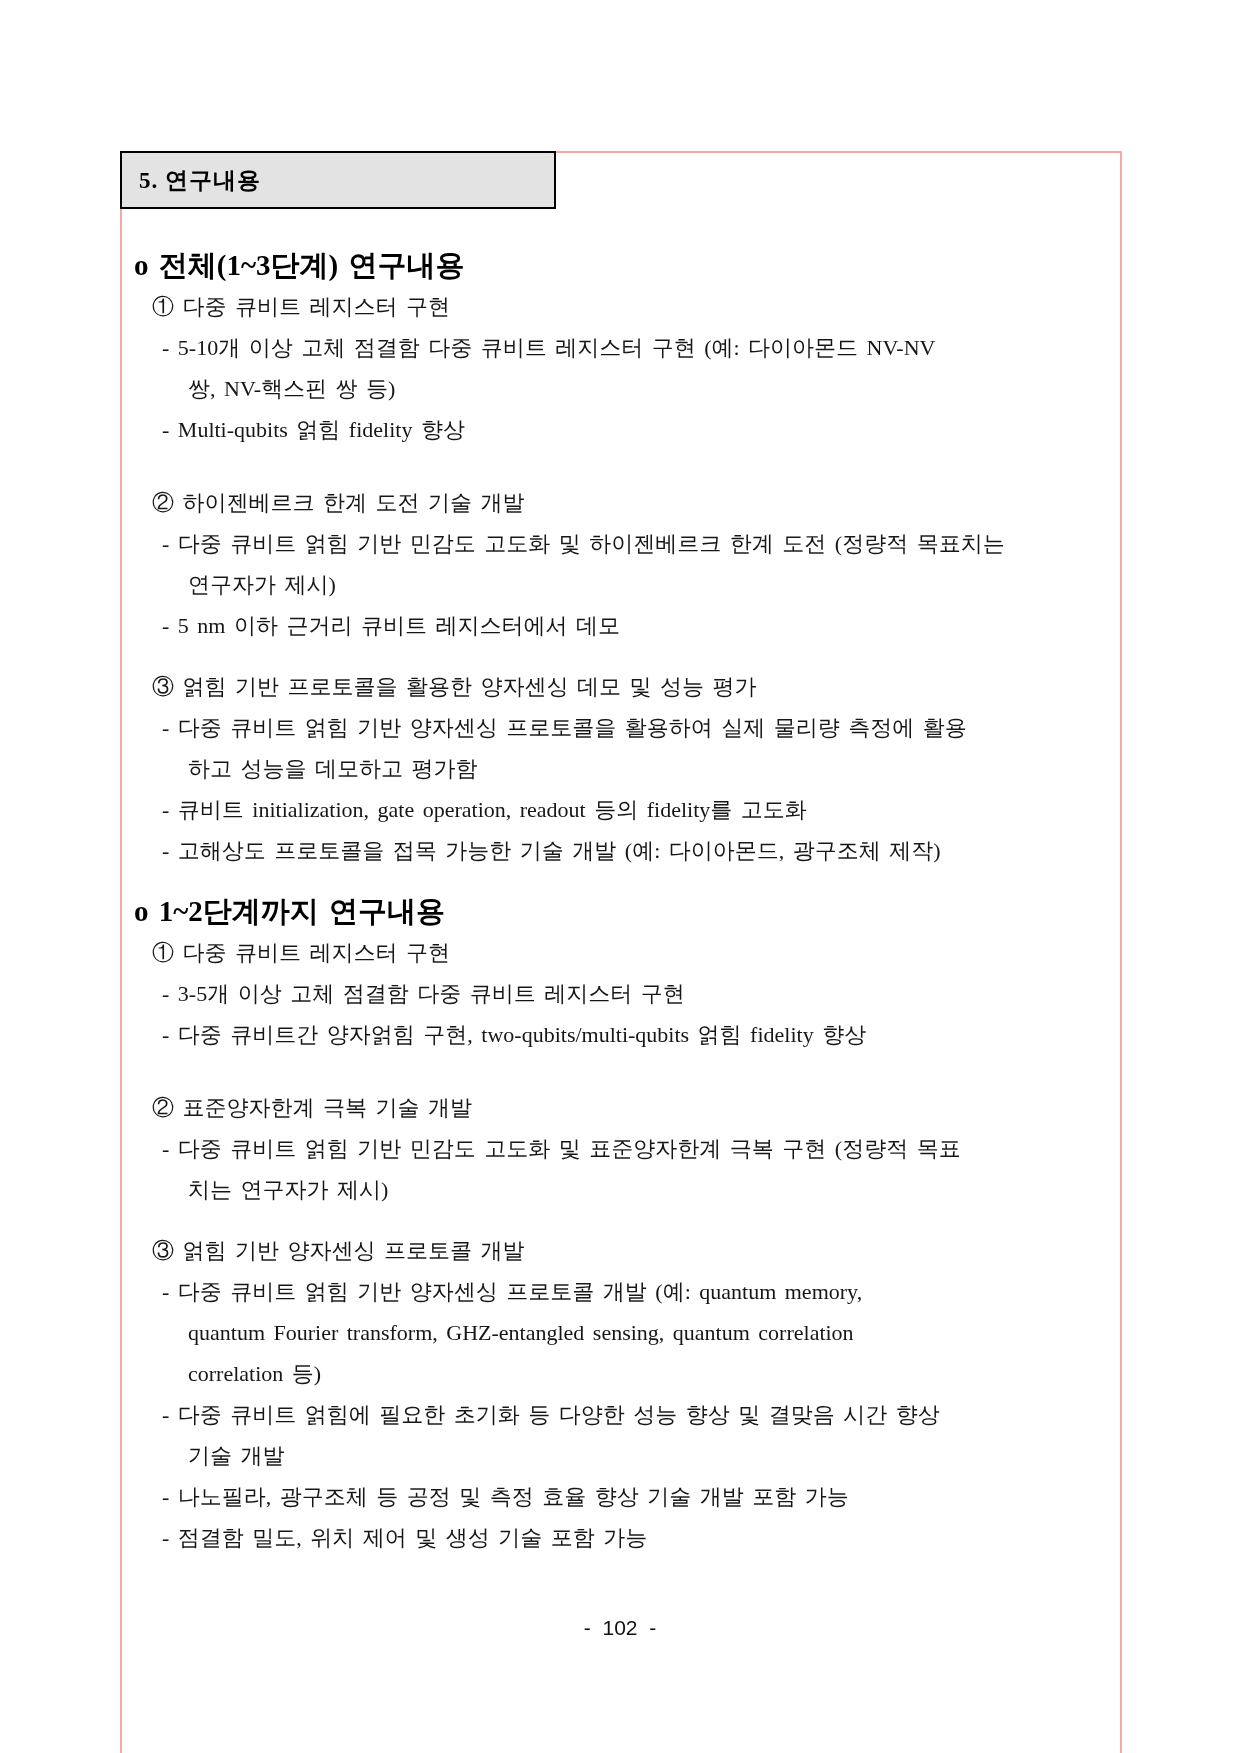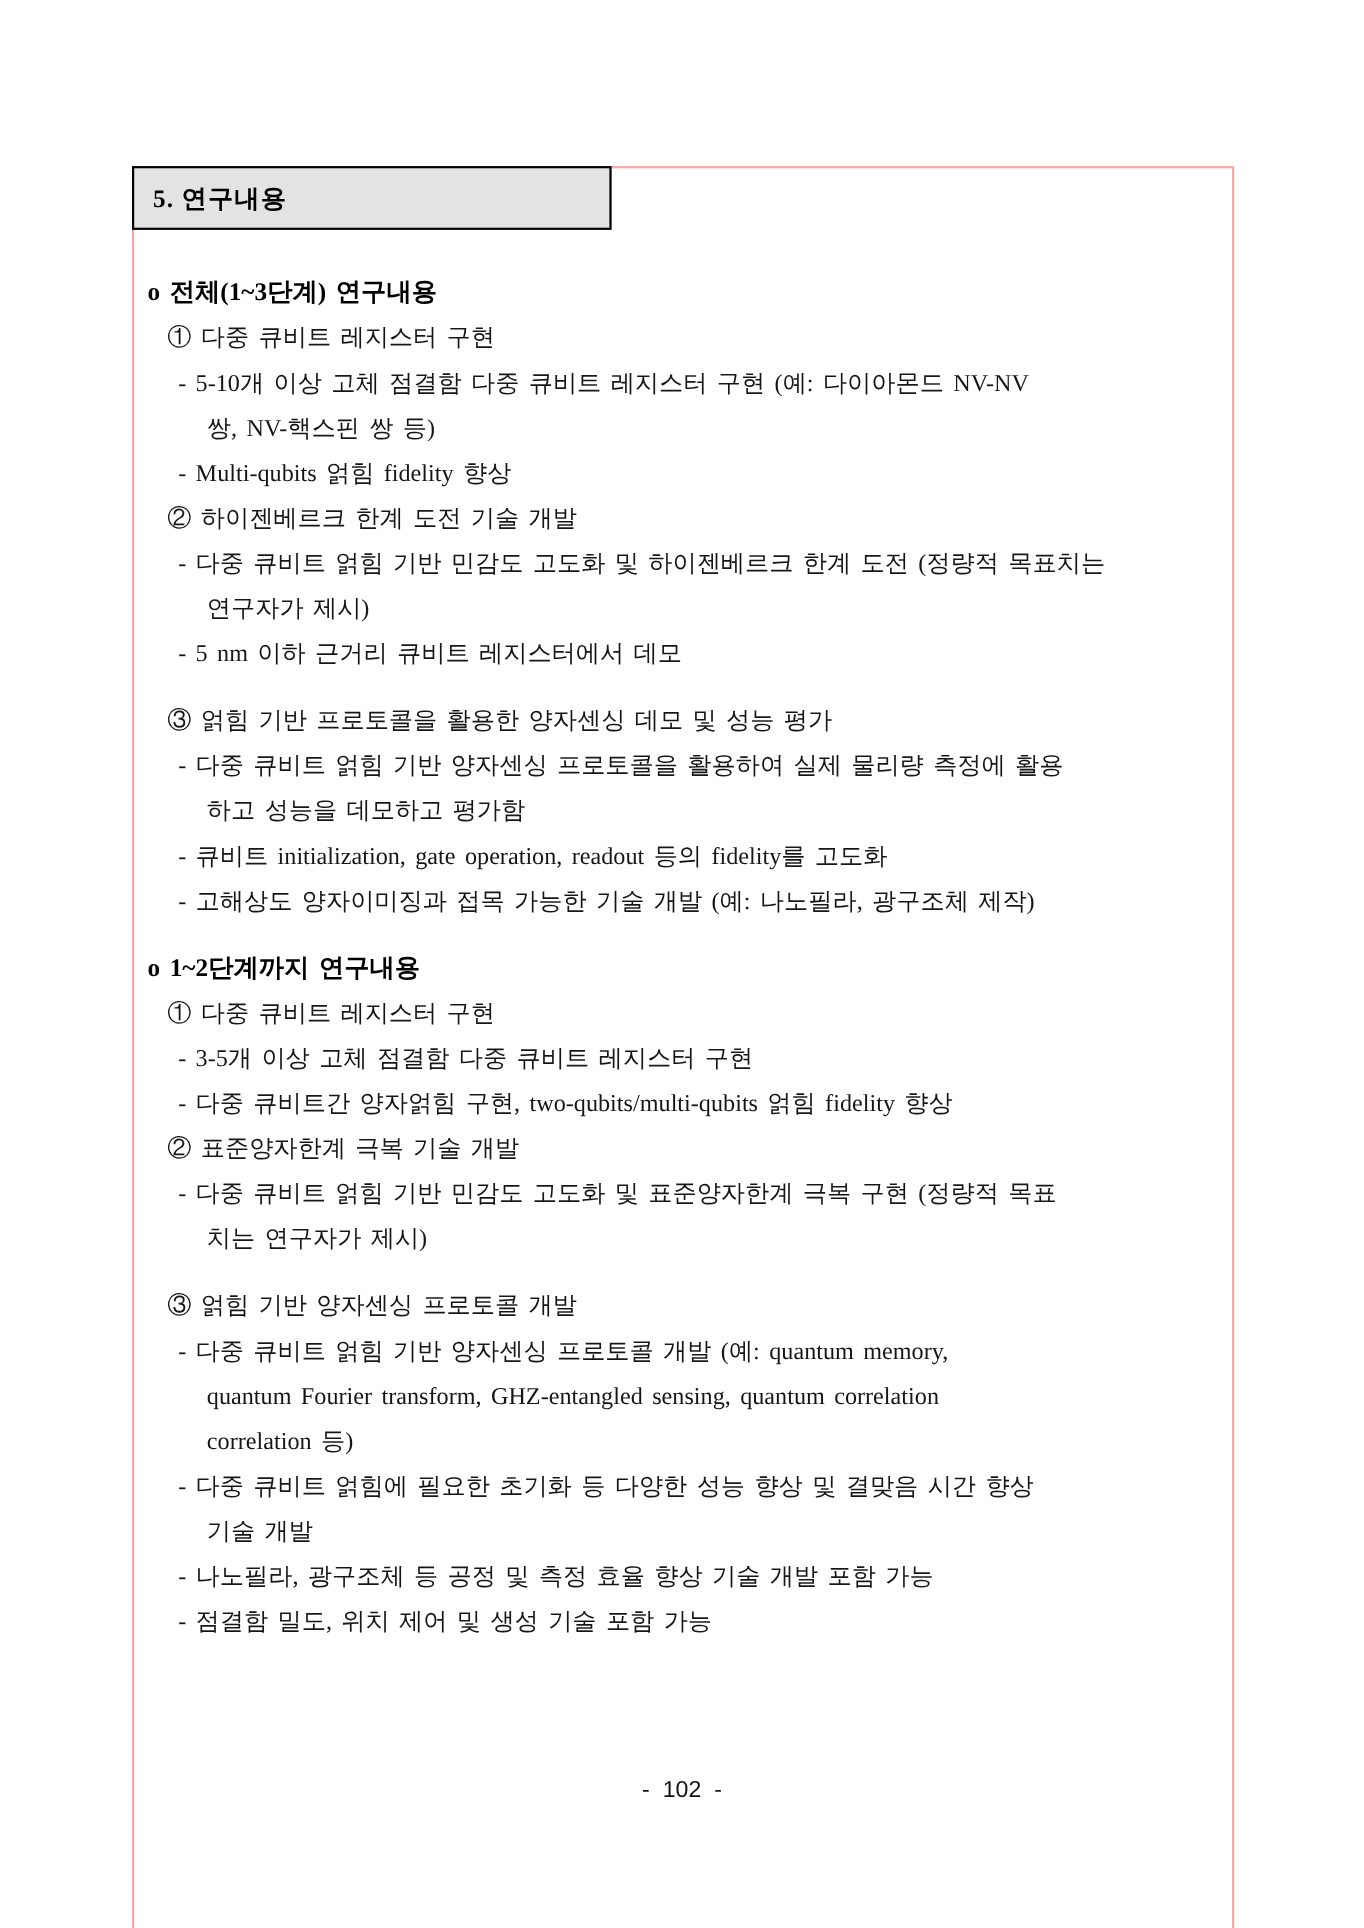--- a/index.html
+++ b/index.html
@@ -48,33 +48,33 @@
   .line {
     line-height: 41px;
     font-size: 22px;
     white-space: nowrap;
     word-spacing: 3px;
     color: #161616;
   }
   .line.h {
     padding-left: 12px;
     font-weight: 700;
-    font-size: 23px;
+    font-size: 29px;
     color: #000000;
   }
   .line.num {
     padding-left: 30px;
   }
   .line.dash {
     padding-left: 40px;
   }
   .line.cont {
     padding-left: 66px;
   }
-  .sp-sm { margin-top: 0; }
+  .sp-sm { margin-top: 32px; }
   .sp-lg { margin-top: 20px; }
   .footer {
     position: absolute;
     left: 0;
     top: 1616px;
     width: 100%;
     text-align: center;
     font-family: "Liberation Sans", "DejaVu Sans", sans-serif;
     font-size: 21px;
     word-spacing: 6px;
@@ -101,21 +101,21 @@
 
     <div class="line num sp-sm">② 하이젠베르크 한계 도전 기술 개발</div>
     <div class="line dash">- 다중 큐비트 얽힘 기반 민감도 고도화 및 하이젠베르크 한계 도전 (정량적 목표치는</div>
     <div class="line cont">연구자가 제시)</div>
     <div class="line dash">- 5 nm 이하 근거리 큐비트 레지스터에서 데모</div>
 
     <div class="line num sp-lg">③ 얽힘 기반 프로토콜을 활용한 양자센싱 데모 및 성능 평가</div>
     <div class="line dash">- 다중 큐비트 얽힘 기반 양자센싱 프로토콜을 활용하여 실제 물리량 측정에 활용</div>
     <div class="line cont">하고 성능을 데모하고 평가함</div>
     <div class="line dash">- 큐비트 initialization, gate operation, readout 등의 fidelity를 고도화</div>
-    <div class="line dash">- 고해상도 양자이미징과 접목 가능한 기술 개발 (예: 나노필라, 광구조체 제작)</div>
+    <div class="line dash">- 고해상도 프로토콜을 접목 가능한 기술 개발 (예: 다이아몬드, 광구조체 제작)</div>
 
     <div class="line h sp-lg">o 1~2단계까지 연구내용</div>
 
     <div class="line num">① 다중 큐비트 레지스터 구현</div>
     <div class="line dash">- 3-5개 이상 고체 점결함 다중 큐비트 레지스터 구현</div>
     <div class="line dash">- 다중 큐비트간 양자얽힘 구현, two-qubits/multi-qubits 얽힘 fidelity 향상</div>
 
     <div class="line num sp-sm">② 표준양자한계 극복 기술 개발</div>
     <div class="line dash">- 다중 큐비트 얽힘 기반 민감도 고도화 및 표준양자한계 극복 구현 (정량적 목표</div>
     <div class="line cont">치는 연구자가 제시)</div>

